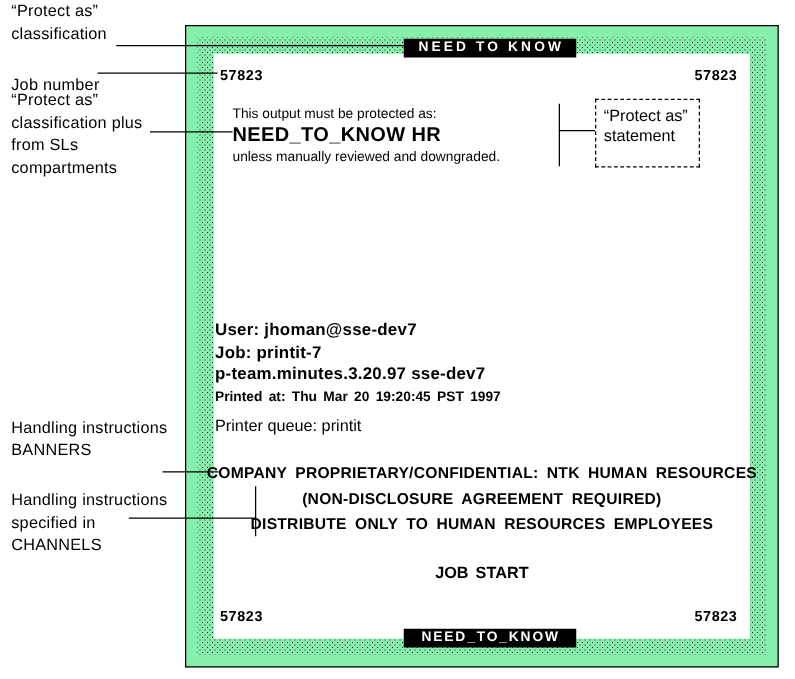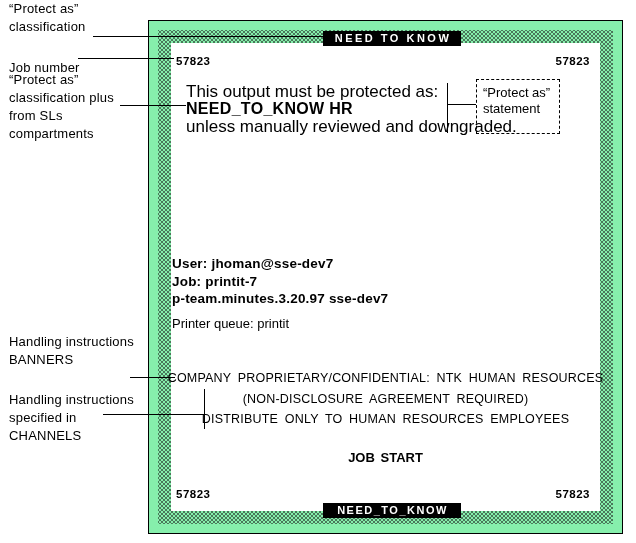--- a/index.html
+++ b/index.html
@@ -37,37 +37,37 @@
   .banner-bar.top{top:10px;letter-spacing:2.5px;text-indent:2px;}
   .banner-bar.bottom{top:467px;letter-spacing:1.5px;text-indent:1px;margin-top:15px;}
   .jobnum{
     position:absolute;font-size:11.5px;font-weight:bold;letter-spacing:.5px;z-index:4;
   }
   .jn-tl{left:27px;top:34px;}
   .jn-tr{right:32px;top:34px;}
   .jn-bl{left:27px;top:467px;}
   .jn-br{right:32px;top:467px;}
   .protect-block{position:absolute;left:37px;top:62px;z-index:4;white-space:nowrap;}
-  .protect-block .pl1,.protect-block .pl3{font-size:17px;line-height:17px;}
+  .protect-block .pl1,.protect-block .pl3{font-size:11px;line-height:17px;}
   .protect-block .pl2{font-size:16px;line-height:18px;font-weight:bold;letter-spacing:.3px;}
   .stmt-box{
     position:absolute;left:327px;top:58px;width:84px;height:55px;box-sizing:border-box;
     border:1.5px dashed #000;padding:5px 0 0 6px;z-index:4;
     font-size:13px;line-height:16px;white-space:nowrap;
   }
   .center-block{
     position:absolute;left:23px;right:23px;top:234px;z-index:4;
   }
   .cb-bold{font-size:13.5px;font-weight:bold;line-height:17.5px;letter-spacing:.2px;}
   .cb-printed{font-size:11px;font-weight:bold;line-height:14px;margin-top:3px;word-spacing:2px;}
   .cb-queue{font-size:13px;line-height:15px;margin-top:8px;}
   .handling-block{
     position:absolute;left:10px;right:10px;top:347px;text-align:center;z-index:4;
   }
-  .hb-line{font-size:12.5px;font-weight:normal;line-height:20.5px;word-spacing:3px;letter-spacing:.2px;}
+  .hb-line{font-size:12.5px;font-weight:bold;line-height:20.5px;word-spacing:3px;letter-spacing:.2px;}
   .hb-start{font-size:13px;font-weight:bold;line-height:14px;margin-top:21px;word-spacing:2px;}
 </style>
 </head>
 <body>
 
 <div class="callout" style="left:9px;top:0px;">
   <div>“Protect as”</div>
   <div>classification</div>
 </div>
 
@@ -123,20 +123,21 @@
 
   <div class="stmt-box">
     <div>“Protect as”</div>
     <div>statement</div>
   </div>
 
   <div class="center-block">
     <div class="cb-bold">User: jhoman@sse-dev7</div>
     <div class="cb-bold">Job: printit-7</div>
     <div class="cb-bold">p-team.minutes.3.20.97 sse-dev7</div>
+    <div class="cb-printed">Printed at: Thu Mar 20 19:20:45 PST 1997</div>
     <div class="cb-queue">Printer queue: printit</div>
   </div>
 
   <div class="handling-block">
     <div class="hb-line">COMPANY PROPRIETARY/CONFIDENTIAL: NTK HUMAN RESOURCES</div>
     <div class="hb-line">(NON-DISCLOSURE AGREEMENT REQUIRED)</div>
     <div class="hb-line">DISTRIBUTE ONLY TO HUMAN RESOURCES EMPLOYEES</div>
     <div class="hb-start">JOB START</div>
   </div>
 

